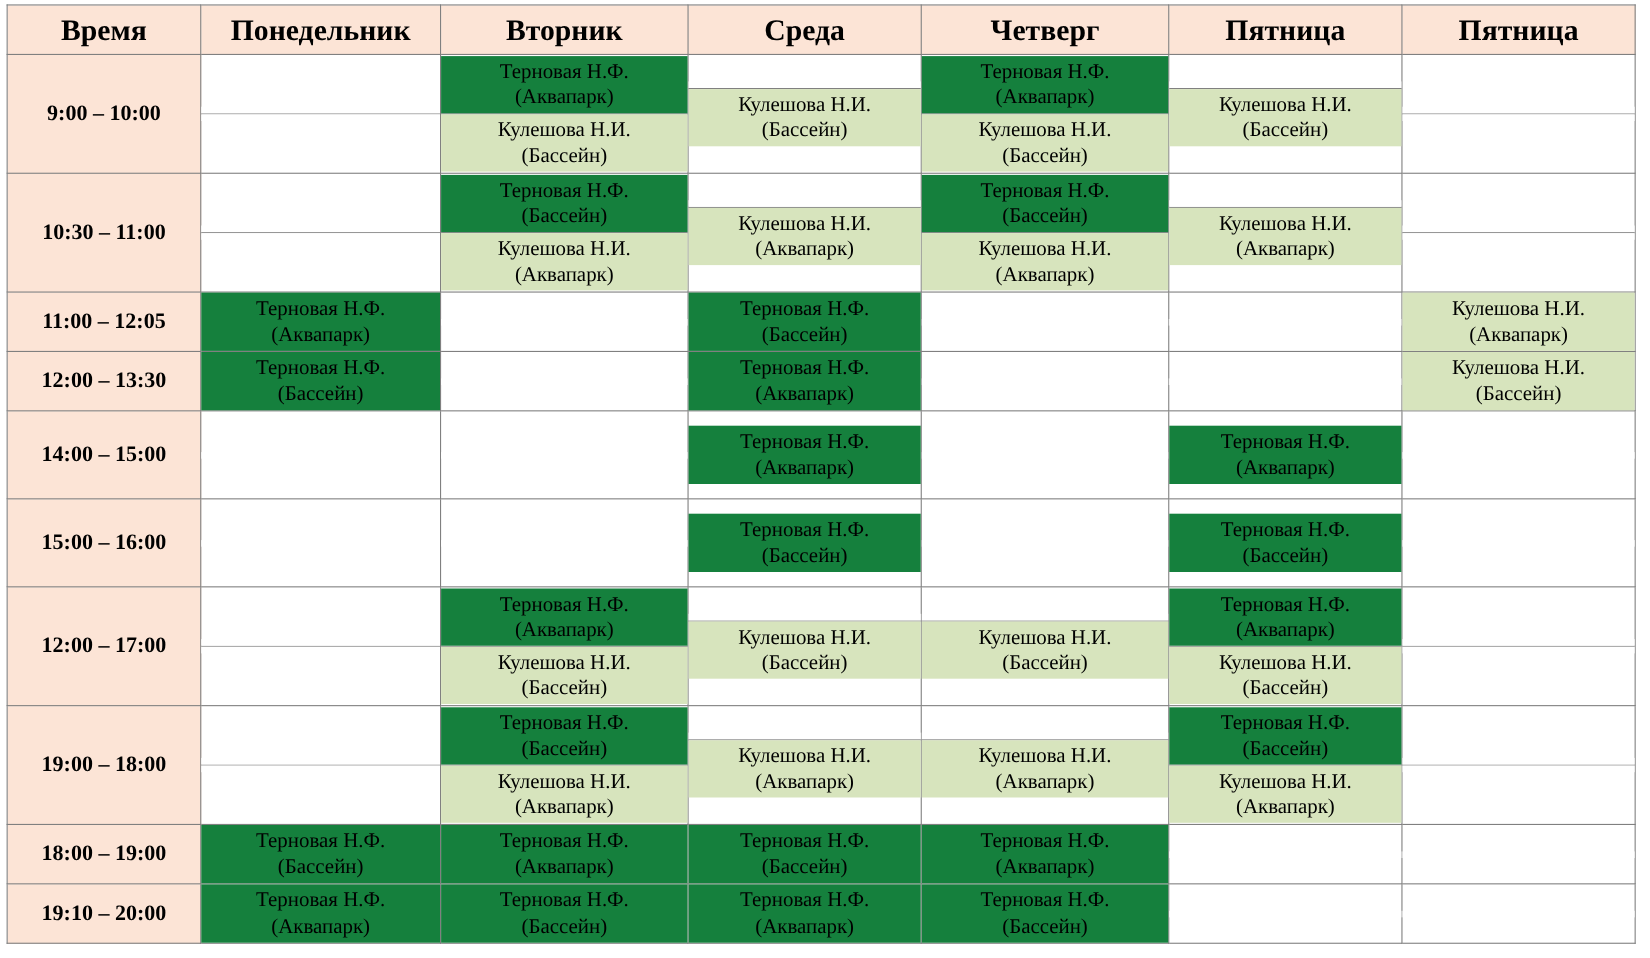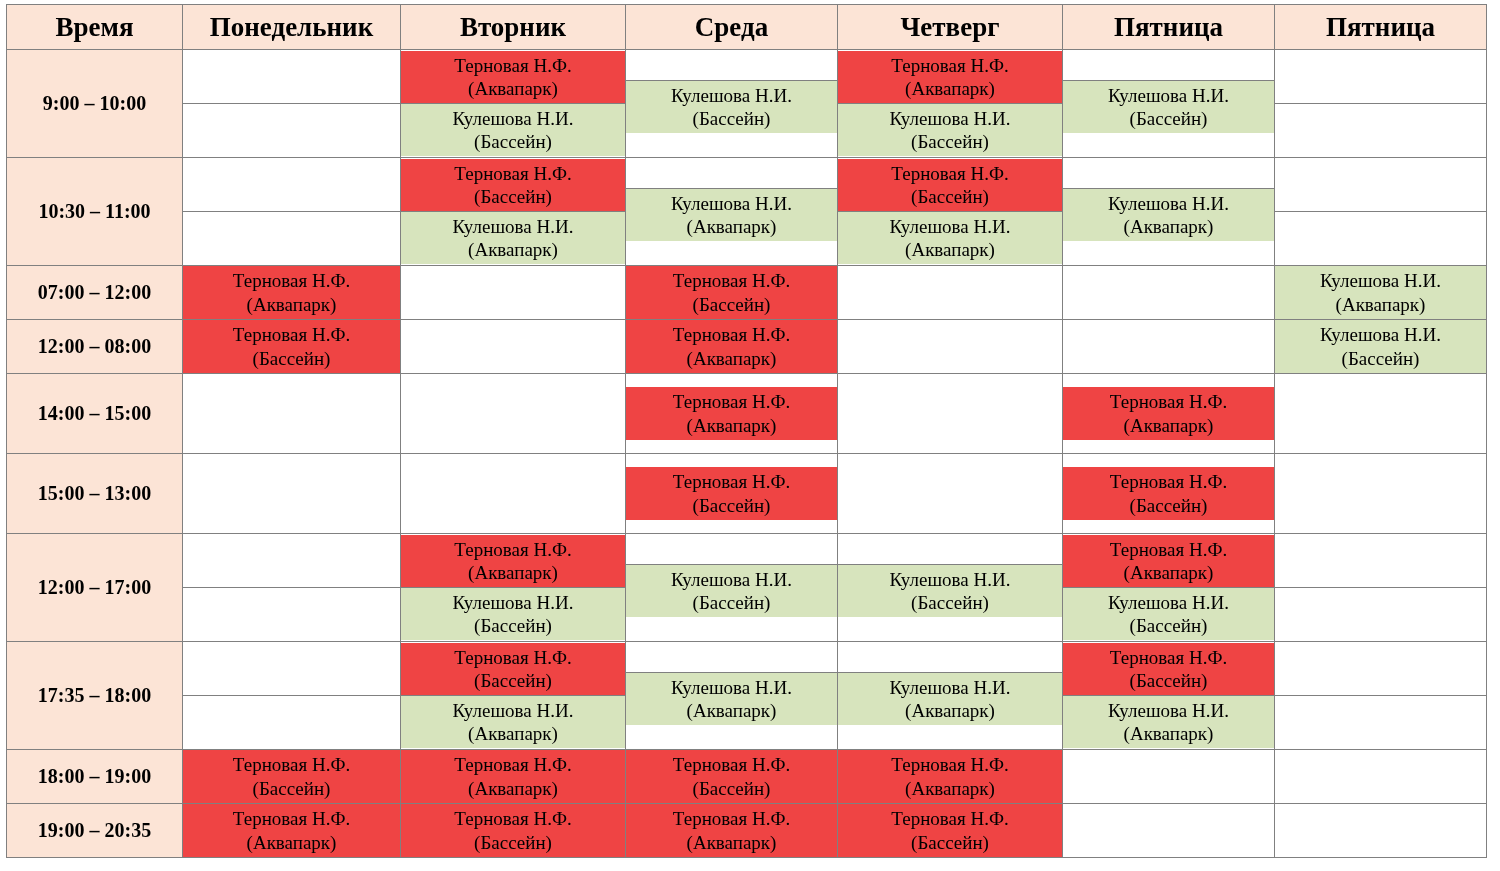--- a/index.html
+++ b/index.html
@@ -55,21 +55,21 @@
     color: #000;
     box-sizing: border-box;
     height: 100%;
     width: 100%;
     display: flex;
     flex-direction: column;
     align-items: center;
     justify-content: center;
     padding: 3px 2px;
   }
-  .cellbox.blue  { background: #ef4444; }
+  .cellbox.blue  { background: #15803d; }
   .cellbox.green { background: #d7e4bd; }
   .cellbox.empty { background: #ffffff; }
   .cellbox .l1, .cellbox .l2 { display: block; white-space: nowrap; }
 
   
   td.splitcell { padding: 0; }
   .splitwrap {
     display: flex;
     flex-direction: column;
     height: 100%;
@@ -268,21 +268,21 @@
               <div class="half">
                 <div class="cellbox empty"></div>
               </div>
               <div class="half">
                 <div class="cellbox empty"></div>
               </div>
             </div>
           </td>
         </tr>
         <tr class="r-single" style="height: 54px;">
-          <td class="timecell">07:00 – 12:00</td>
+          <td class="timecell">11:00 – 12:05</td>
           <td class="splitcell">
             <div style="height: 100%; display: flex;">
               <div class="cellbox blue" style="flex: 1 1 auto;">
                 <span class="l1">Терновая Н.Ф.</span>
                 <span class="l2">(Аквапарк)</span>
               </div>
             </div>
           </td>
           <td class="splitcell">
             <div style="height: 100%; display: flex;">
@@ -310,21 +310,21 @@
           <td class="splitcell">
             <div style="height: 100%; display: flex;">
               <div class="cellbox green" style="flex: 1 1 auto;">
                 <span class="l1">Кулешова Н.И.</span>
                 <span class="l2">(Аквапарк)</span>
               </div>
             </div>
           </td>
         </tr>
         <tr class="r-single" style="height: 54px;">
-          <td class="timecell">12:00 – 08:00</td>
+          <td class="timecell">12:00 – 13:30</td>
           <td class="splitcell">
             <div style="height: 100%; display: flex;">
               <div class="cellbox blue" style="flex: 1 1 auto;">
                 <span class="l1">Терновая Н.Ф.</span>
                 <span class="l2">(Бассейн)</span>
               </div>
             </div>
           </td>
           <td class="splitcell">
             <div style="height: 100%; display: flex;">
@@ -391,21 +391,21 @@
               </div>
             </div>
           </td>
           <td class="splitcell">
             <div style="height: 100%; display: flex;">
               <div class="cellbox empty" style="flex: 1 1 auto;"></div>
             </div>
           </td>
         </tr>
         <tr class="r-double" style="height: 80px;">
-          <td class="timecell">15:00 – 13:00</td>
+          <td class="timecell">15:00 – 16:00</td>
           <td class="splitcell">
             <div style="height: 100%; display: flex;">
               <div class="cellbox empty" style="flex: 1 1 auto;"></div>
             </div>
           </td>
           <td class="splitcell">
             <div style="height: 100%; display: flex;">
               <div class="cellbox empty" style="flex: 1 1 auto;"></div>
             </div>
           </td>
@@ -511,21 +511,21 @@
               <div class="half">
                 <div class="cellbox empty"></div>
               </div>
               <div class="half">
                 <div class="cellbox empty"></div>
               </div>
             </div>
           </td>
         </tr>
         <tr class="r-double" style="height: 108px;">
-          <td class="timecell">17:35 – 18:00</td>
+          <td class="timecell">19:00 – 18:00</td>
           <td class="splitcell">
             <div class="splitwrap">
               <div class="half">
                 <div class="cellbox empty"></div>
               </div>
               <div class="half">
                 <div class="cellbox empty"></div>
               </div>
             </div>
           </td>
@@ -637,21 +637,21 @@
               <div class="cellbox empty" style="flex: 1 1 auto;"></div>
             </div>
           </td>
           <td class="splitcell">
             <div style="height: 100%; display: flex;">
               <div class="cellbox empty" style="flex: 1 1 auto;"></div>
             </div>
           </td>
         </tr>
         <tr class="r-single" style="height: 54px;">
-          <td class="timecell">19:00 – 20:35</td>
+          <td class="timecell">19:10 – 20:00</td>
           <td class="splitcell">
             <div style="height: 100%; display: flex;">
               <div class="cellbox blue" style="flex: 1 1 auto;">
                 <span class="l1">Терновая Н.Ф.</span>
                 <span class="l2">(Аквапарк)</span>
               </div>
             </div>
           </td>
           <td class="splitcell">
             <div style="height: 100%; display: flex;">

